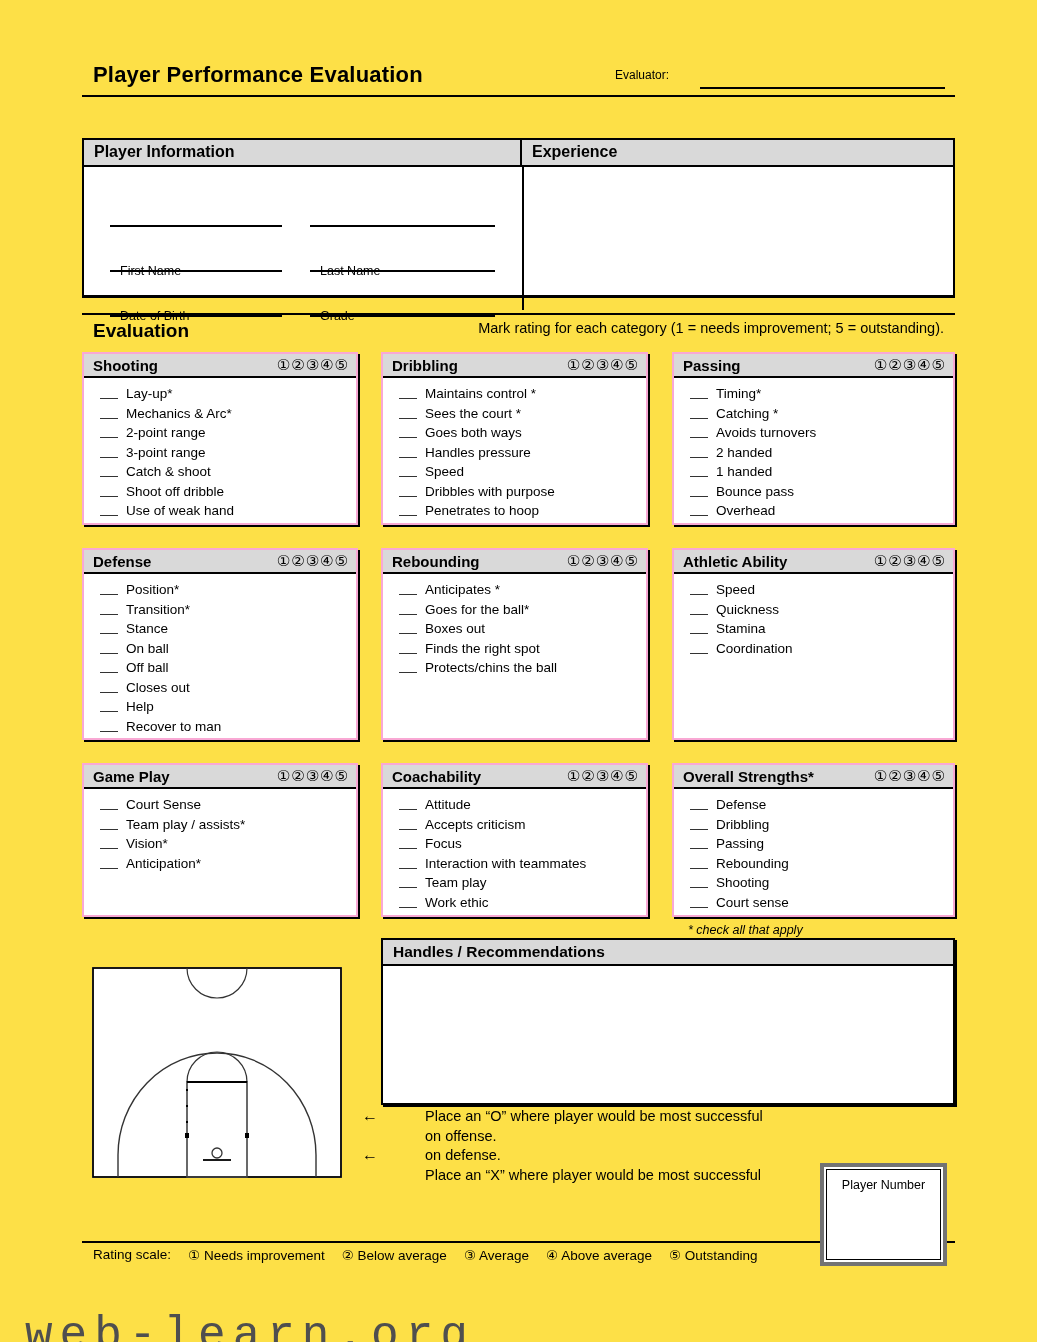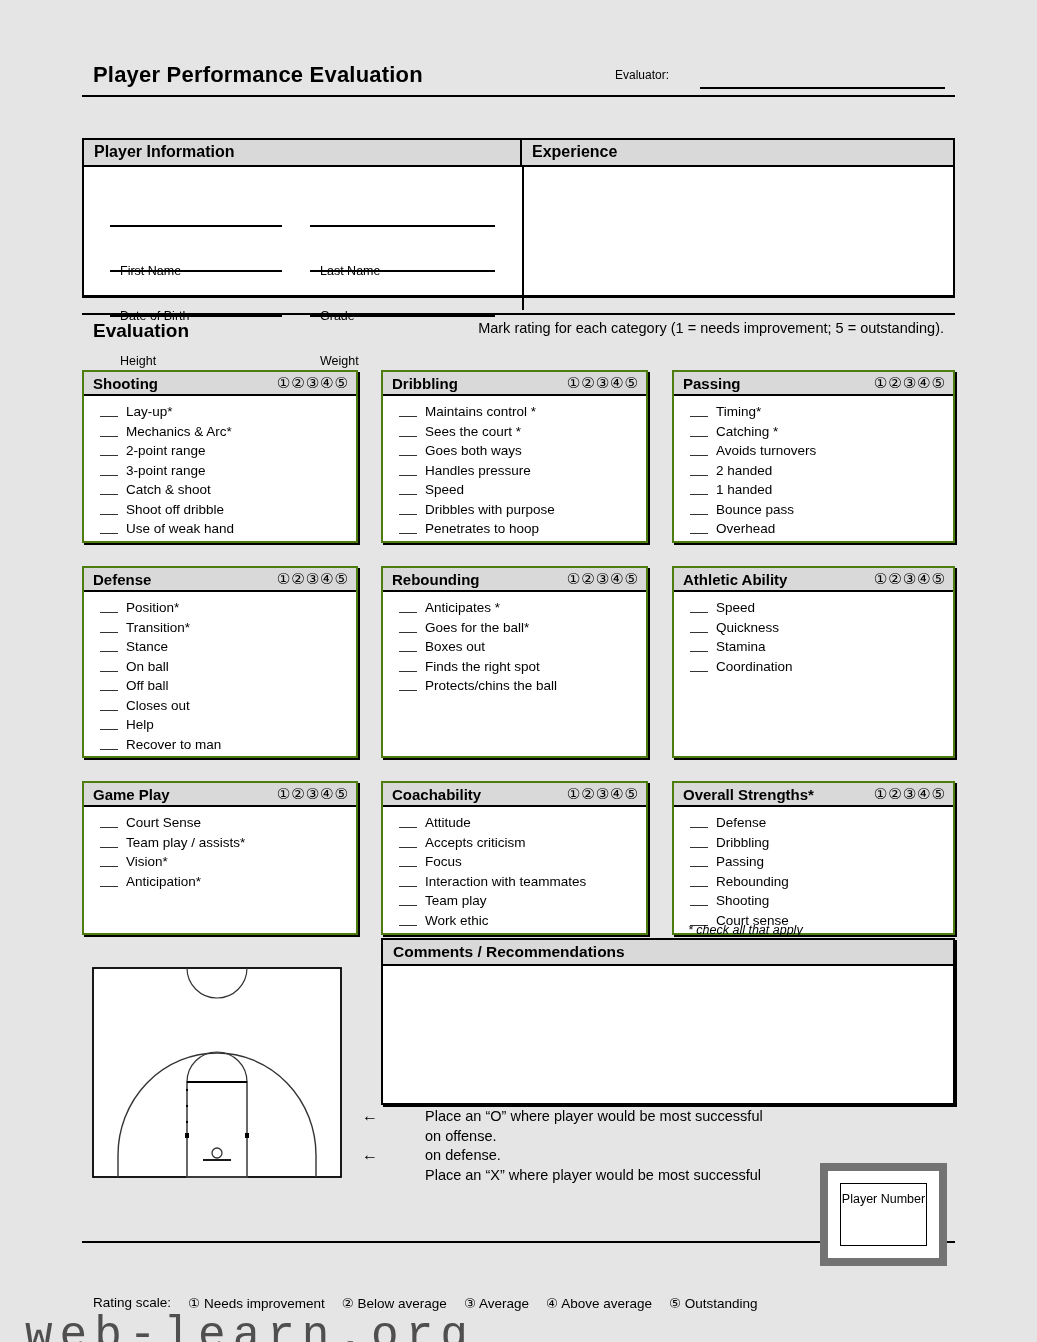--- a/index.html
+++ b/index.html
@@ -1,18 +1,18 @@
 <!DOCTYPE html>
 <html><head>
 <meta charset="utf-8">
 <style>
   * { margin:0; padding:0; box-sizing:border-box; }
   body { background:#ffffff; }
   .page {
-    position:relative; width:1037px; height:1342px; background:#e5e5e5;
+    position:relative; width:1037px; height:1342px; background:#fde047;
     font-family:"Liberation Sans","DejaVu Sans",sans-serif; color:#000;
     overflow:hidden;
   }
   .abs { position:absolute; }
 
   
   .title { font-size:22px; font-weight:bold; letter-spacing:.2px; }
   .evaluator-label { font-size:12px;text-align:center; }
   .hline { background:#000; height:2px; }
 
@@ -26,21 +26,21 @@
   .info-divider { position:absolute; left:438px; top:0; bottom:0; width:2px; background:#000; }
   .field { position:absolute; }
   .field .line { border-top:2px solid #000; }
   .field .flabel { font-size:12.5px; padding:3px 0 0 10px;margin-top:34px; }
 
   
   .eval-heading { font-size:19px; font-weight:bold; }
   .eval-note { font-size:14.5px; }
 
   
-  .cat-box { position:absolute; border:2px solid #4d7c0f; background:#fff; box-shadow:2px 2px 0 #000;margin-top:18px; }
+  .cat-box { position:absolute; border:2px solid #f9a8d4; background:#fff; box-shadow:2px 2px 0 #000; }
   .cat-header { display:flex; justify-content:space-between; align-items:center;
     height:24px; background:#d9d9d9; border-bottom:2px solid #000; padding:0 7px 0 9px; }
   .cat-title { font-size:15px; font-weight:bold; }
   .cat-circles { font-size:15px; letter-spacing:1px; white-space:nowrap; }
   .cat-items { padding:6px 6px 0 16px; }
   .cat-item { font-size:13.5px; line-height:19.5px; white-space:nowrap; }
   .blank { display:inline-block; width:18px; height:12px; border-bottom:1.5px solid #333;
     margin-right:8px; vertical-align:-1px; }
 
   .footnote { font-size:12.5px; font-style:italic; }
@@ -52,26 +52,26 @@
 
   
   .court { background:#fff; }
 
   
   .instr-row { position:absolute; display:flex; }
   .instr-arrow { font-size:16px; width:32px; }
   .instr-text { font-size:14.5px; line-height:19.5px;margin-left:31px; }
 
   
-  .pnum-outer { border:8px solid #737373; background:#fff; padding:12px; z-index:3; }
+  .pnum-outer { border:4px solid #737373; background:#fff; padding:2px; z-index:3; }
   .pnum-inner { border:1.5px solid #000; width:100%; height:100%; text-align:center; }
   .pnum-label { font-size:12.5px; padding-top:8px; }
 
   
-  .scale-row { display:flex; gap:17px; font-size:13.5px; white-space:nowrap;margin-top:48px; }
+  .scale-row { display:flex; gap:17px; font-size:13.5px; white-space:nowrap; }
 
   
   .watermark { font-family:"Liberation Mono","DejaVu Sans Mono",monospace;
     font-size:46px; color:#4f4f4f; letter-spacing:7px; }
 </style>
 </head>
 <body>
 
 <div class="page">
 
@@ -261,21 +261,21 @@
         <div class="cat-item"><span class="blank"></span><span>Passing</span></div>
         <div class="cat-item"><span class="blank"></span><span>Rebounding</span></div>
         <div class="cat-item"><span class="blank"></span><span>Shooting</span></div>
         <div class="cat-item"><span class="blank"></span><span>Court sense</span></div>
       </div>
   </div>
 
   <div class="abs footnote" style="left:688px; top:923px;">* check all that apply</div>
 
   <div class="abs comments-box" style="left:381px; top:938px; width:574px; height:167px;">
-    <div class="comments-header">Comments / Recommendations</div>
+    <div class="comments-header">Handles / Recommendations</div>
     <div style="height:137px;"></div>
   </div>
 
   <svg class="abs court" style="left:92px; top:967px;" width="250" height="211" viewBox="0 0 250 211">
     <rect x="1" y="1" width="248" height="209" fill="none" stroke="#000" stroke-width="1.8"></rect>
     <path d="M95,1 A30,30 0 0 0 155,1" fill="none" stroke="#333" stroke-width="1.2"></path>
     <path d="M26,210 L26,188 A99,102 0 0 1 224,188 L224,210" fill="none" stroke="#333" stroke-width="1.4"></path>
     <rect x="95" y="115" width="60" height="95" fill="none" stroke="#444" stroke-width="1.6"></rect>
     <path d="M95,115 A30,30 0 0 1 155,115" fill="none" stroke="#333" stroke-width="1.2"></path>
     <line x1="95" y1="115" x2="155" y2="115" stroke="#000" stroke-width="2"></line>

